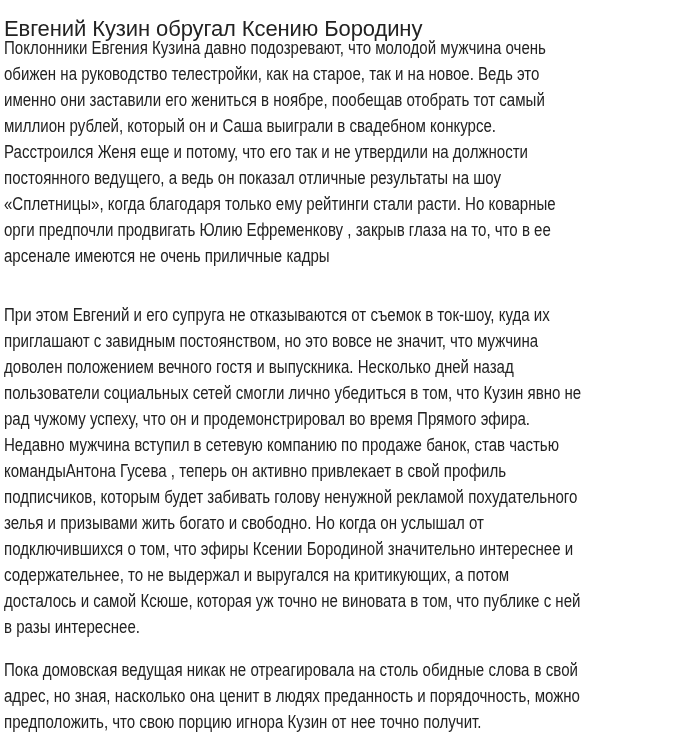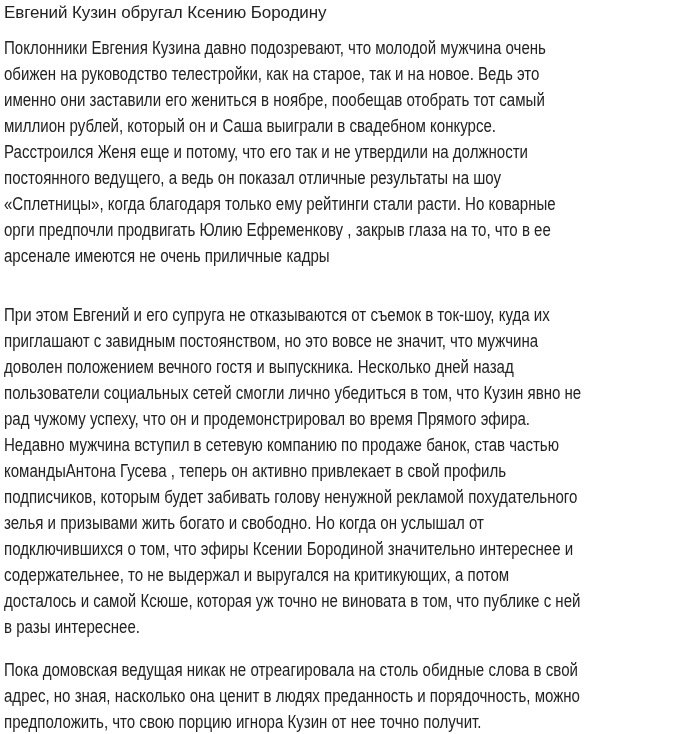--- a/index.html
+++ b/index.html
@@ -8,22 +8,22 @@
     position: relative;
     width: 699px;
     height: 734px;
     box-sizing: border-box;
     padding: 0 0 0 4px;
     color: #222222;
     font-family: "Liberation Sans", sans-serif;
   }
   .title {
     margin: 0;
-    padding-top: 2px;
-    font-size: 17px;
+    padding-top: 18px;
+    font-size: 22px;
     line-height: 22px;
     font-weight: normal;
     letter-spacing: -0.1px;
     white-space: nowrap;
   }
   .para {
     margin: 0;
     font-size: 17.5px;
     line-height: 26px;
     white-space: nowrap;

